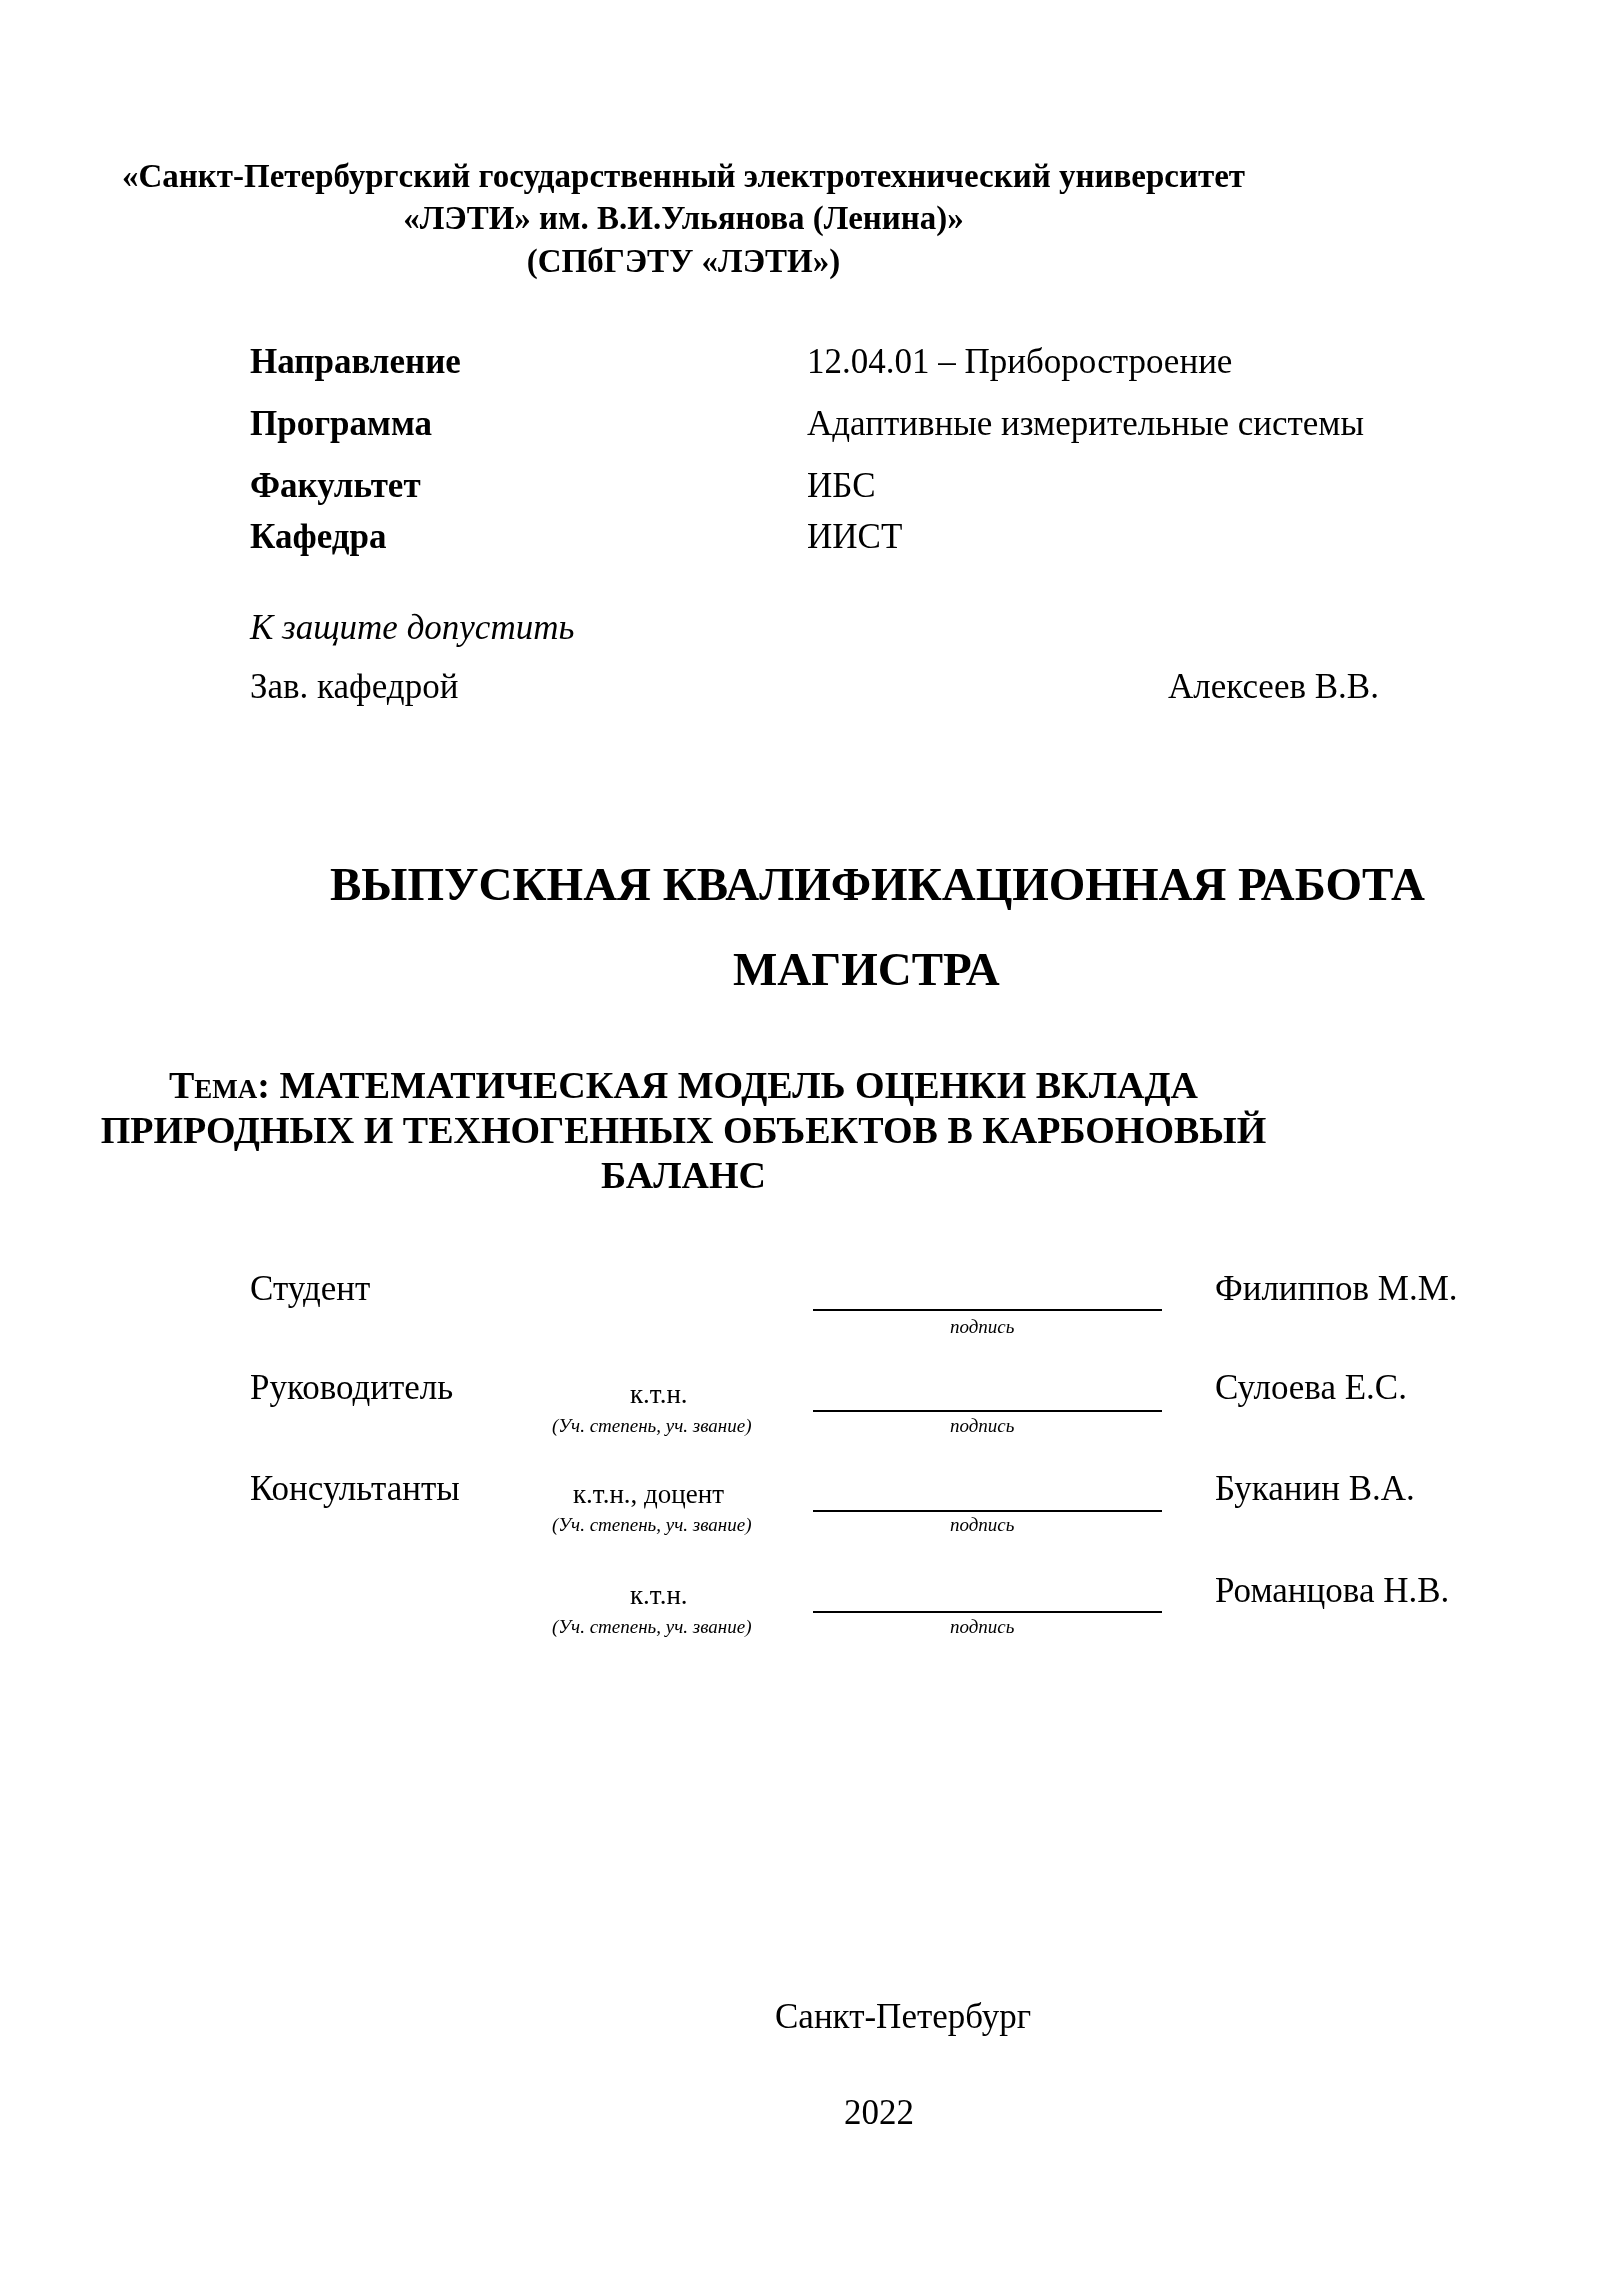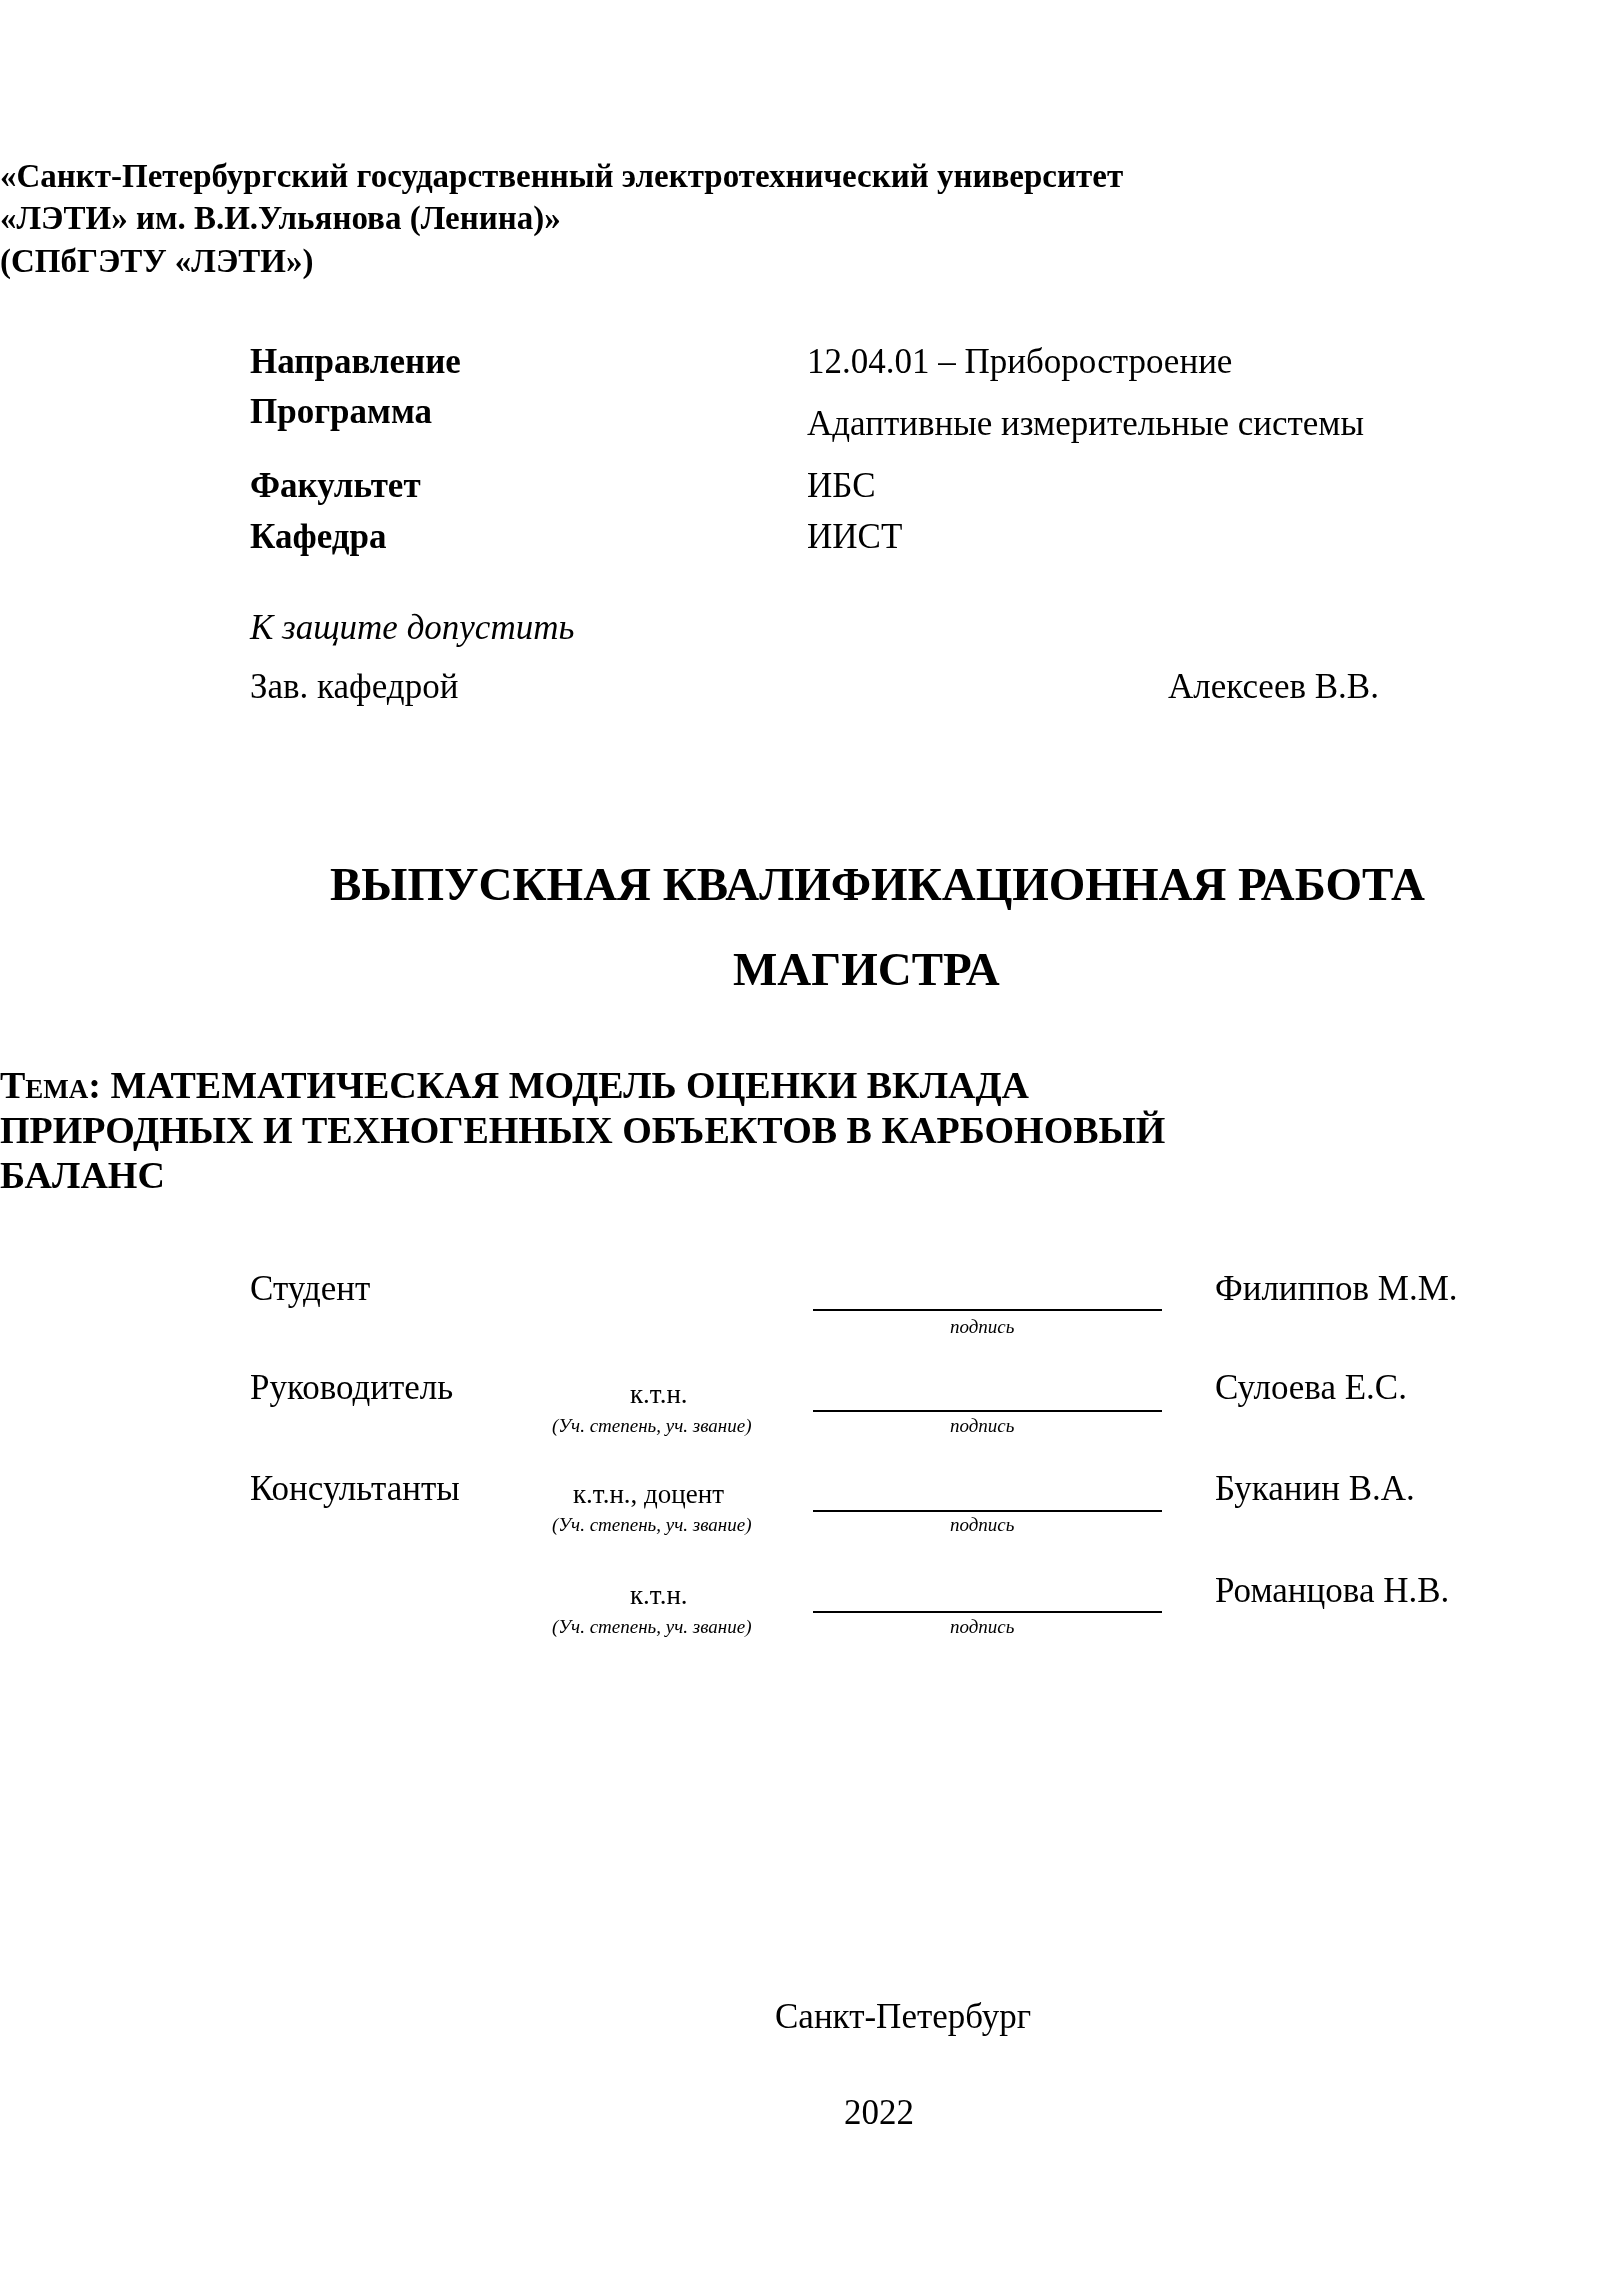--- a/index.html
+++ b/index.html
@@ -1,19 +1,19 @@
 <!DOCTYPE html>
 <html style="font-size:12.6px"><head>
 <meta charset="utf-8">
 <style>
   html, body { margin:0; padding:0; background:#ffffff; }
   body { width:1623px; height:2295px; position:relative; overflow:hidden;
          font-family:"Liberation Serif", "DejaVu Serif", serif; color:#000; }
   .abs { position:absolute; white-space:nowrap; }
-  .center { left:0; width:1345px; }
+  .center { left:11px; width:1345px; text-align:center; }
   .hdr { font-weight:bold; font-size:33px; line-height:39px; }
   .lbl { font-weight:bold; font-size:35px; left:250px; }
   .val { font-size:35px; left:807px; }
   .reg { font-size:35px; }
   .it  { font-style:italic; }
   .big { font-weight:bold; font-size:47px; }
   .topic { font-weight:bold; font-size:38px; line-height:46px; }
   .sc { font-variant:small-caps; }
   .line { position:absolute; height:2.4px; background:#000; left:813px; width:349px; }
   .small-it { font-style:italic; font-size:19px; }
@@ -22,21 +22,21 @@
 </head>
 <body>
 
 <div class="abs center hdr" style="top:157px;">«Санкт-Петербургский государственный электротехнический университет</div>
 <div class="abs center hdr" style="top:199px;">«ЛЭТИ» им. В.И.Ульянова (Ленина)»</div>
 <div class="abs center hdr" style="top:242px;">(СПбГЭТУ «ЛЭТИ»)</div>
 
 <div class="abs lbl" style="top:342px;">Направление</div>
 <div class="abs val" style="top:342px;">12.04.01 – Приборостроение</div>
 
-<div class="abs lbl" style="top:392px;">Программа</div>
+<div class="abs lbl" style="top:404px;">Программа</div>
 <div class="abs val" style="top:404px;">Адаптивные измерительные системы</div>
 
 <div class="abs lbl" style="top:466px;">Факультет</div>
 <div class="abs val" style="top:466px;">ИБС</div>
 
 <div class="abs lbl" style="top:517px;">Кафедра</div>
 <div class="abs val" style="top:517px;">ИИСТ</div>
 
 <div class="abs reg it" style="top:608px; left:250px;">К защите допустить</div>
 <div class="abs reg" style="top:667px; left:250px;">Зав. кафедрой</div>

